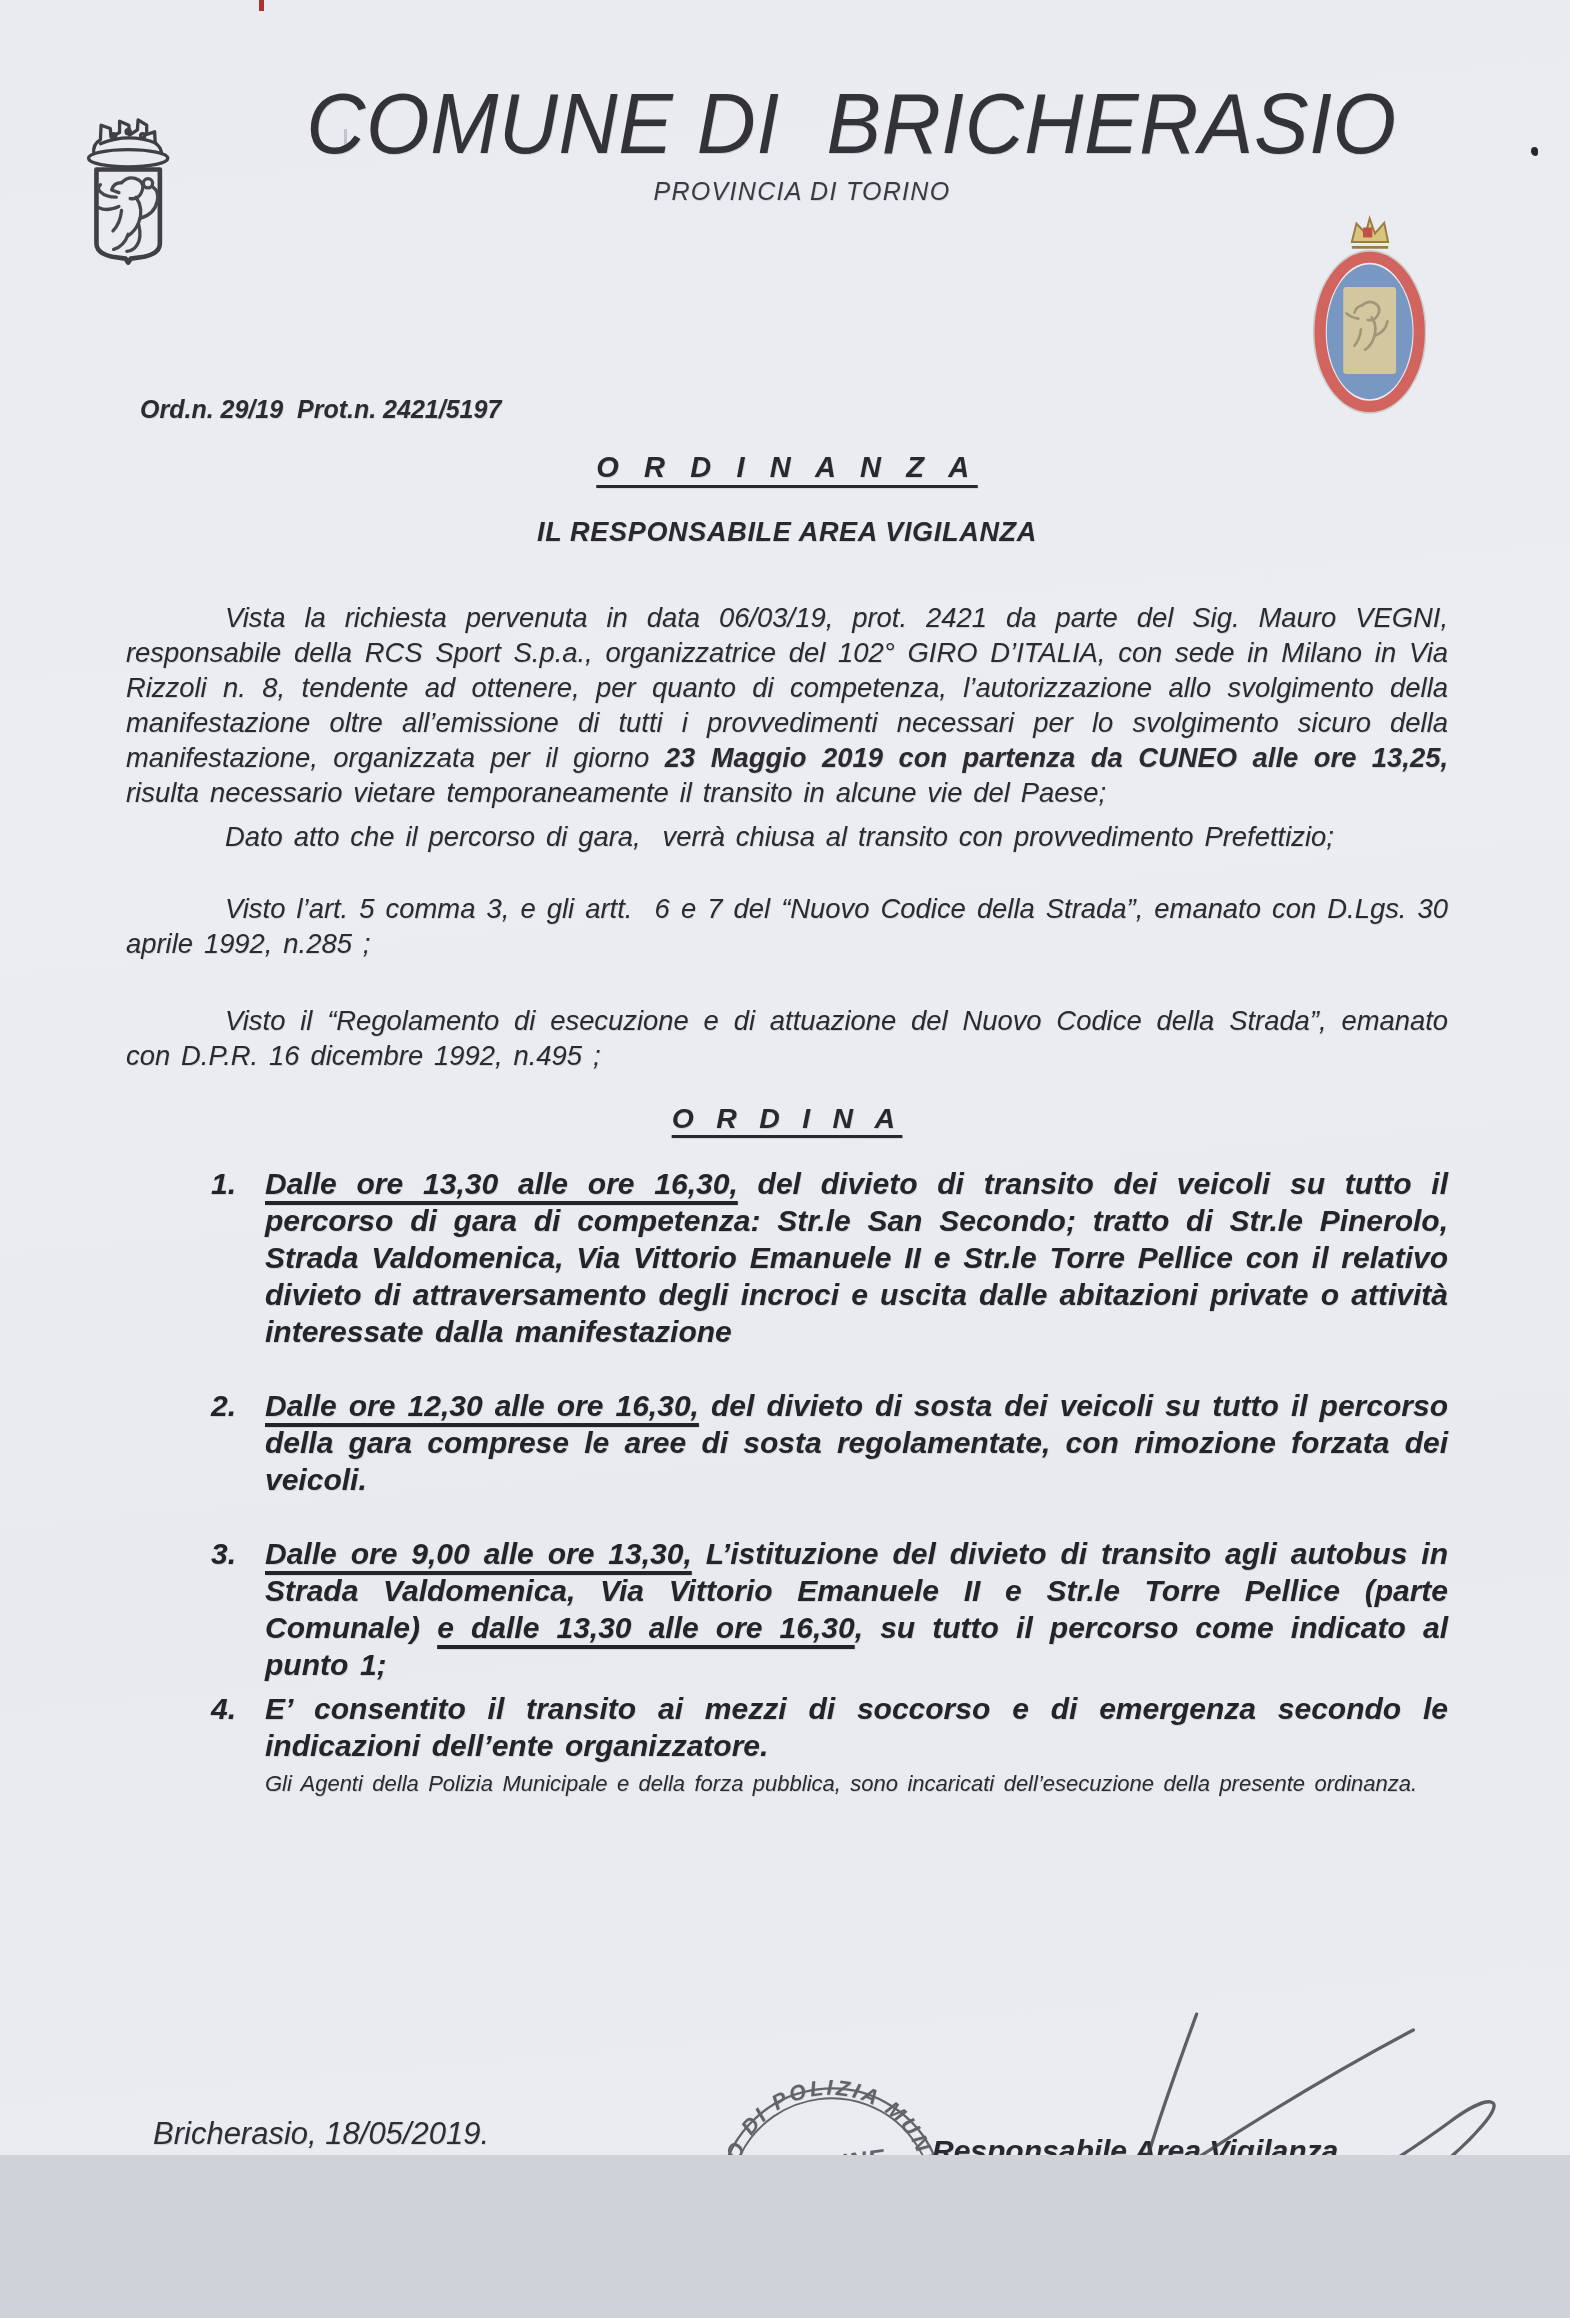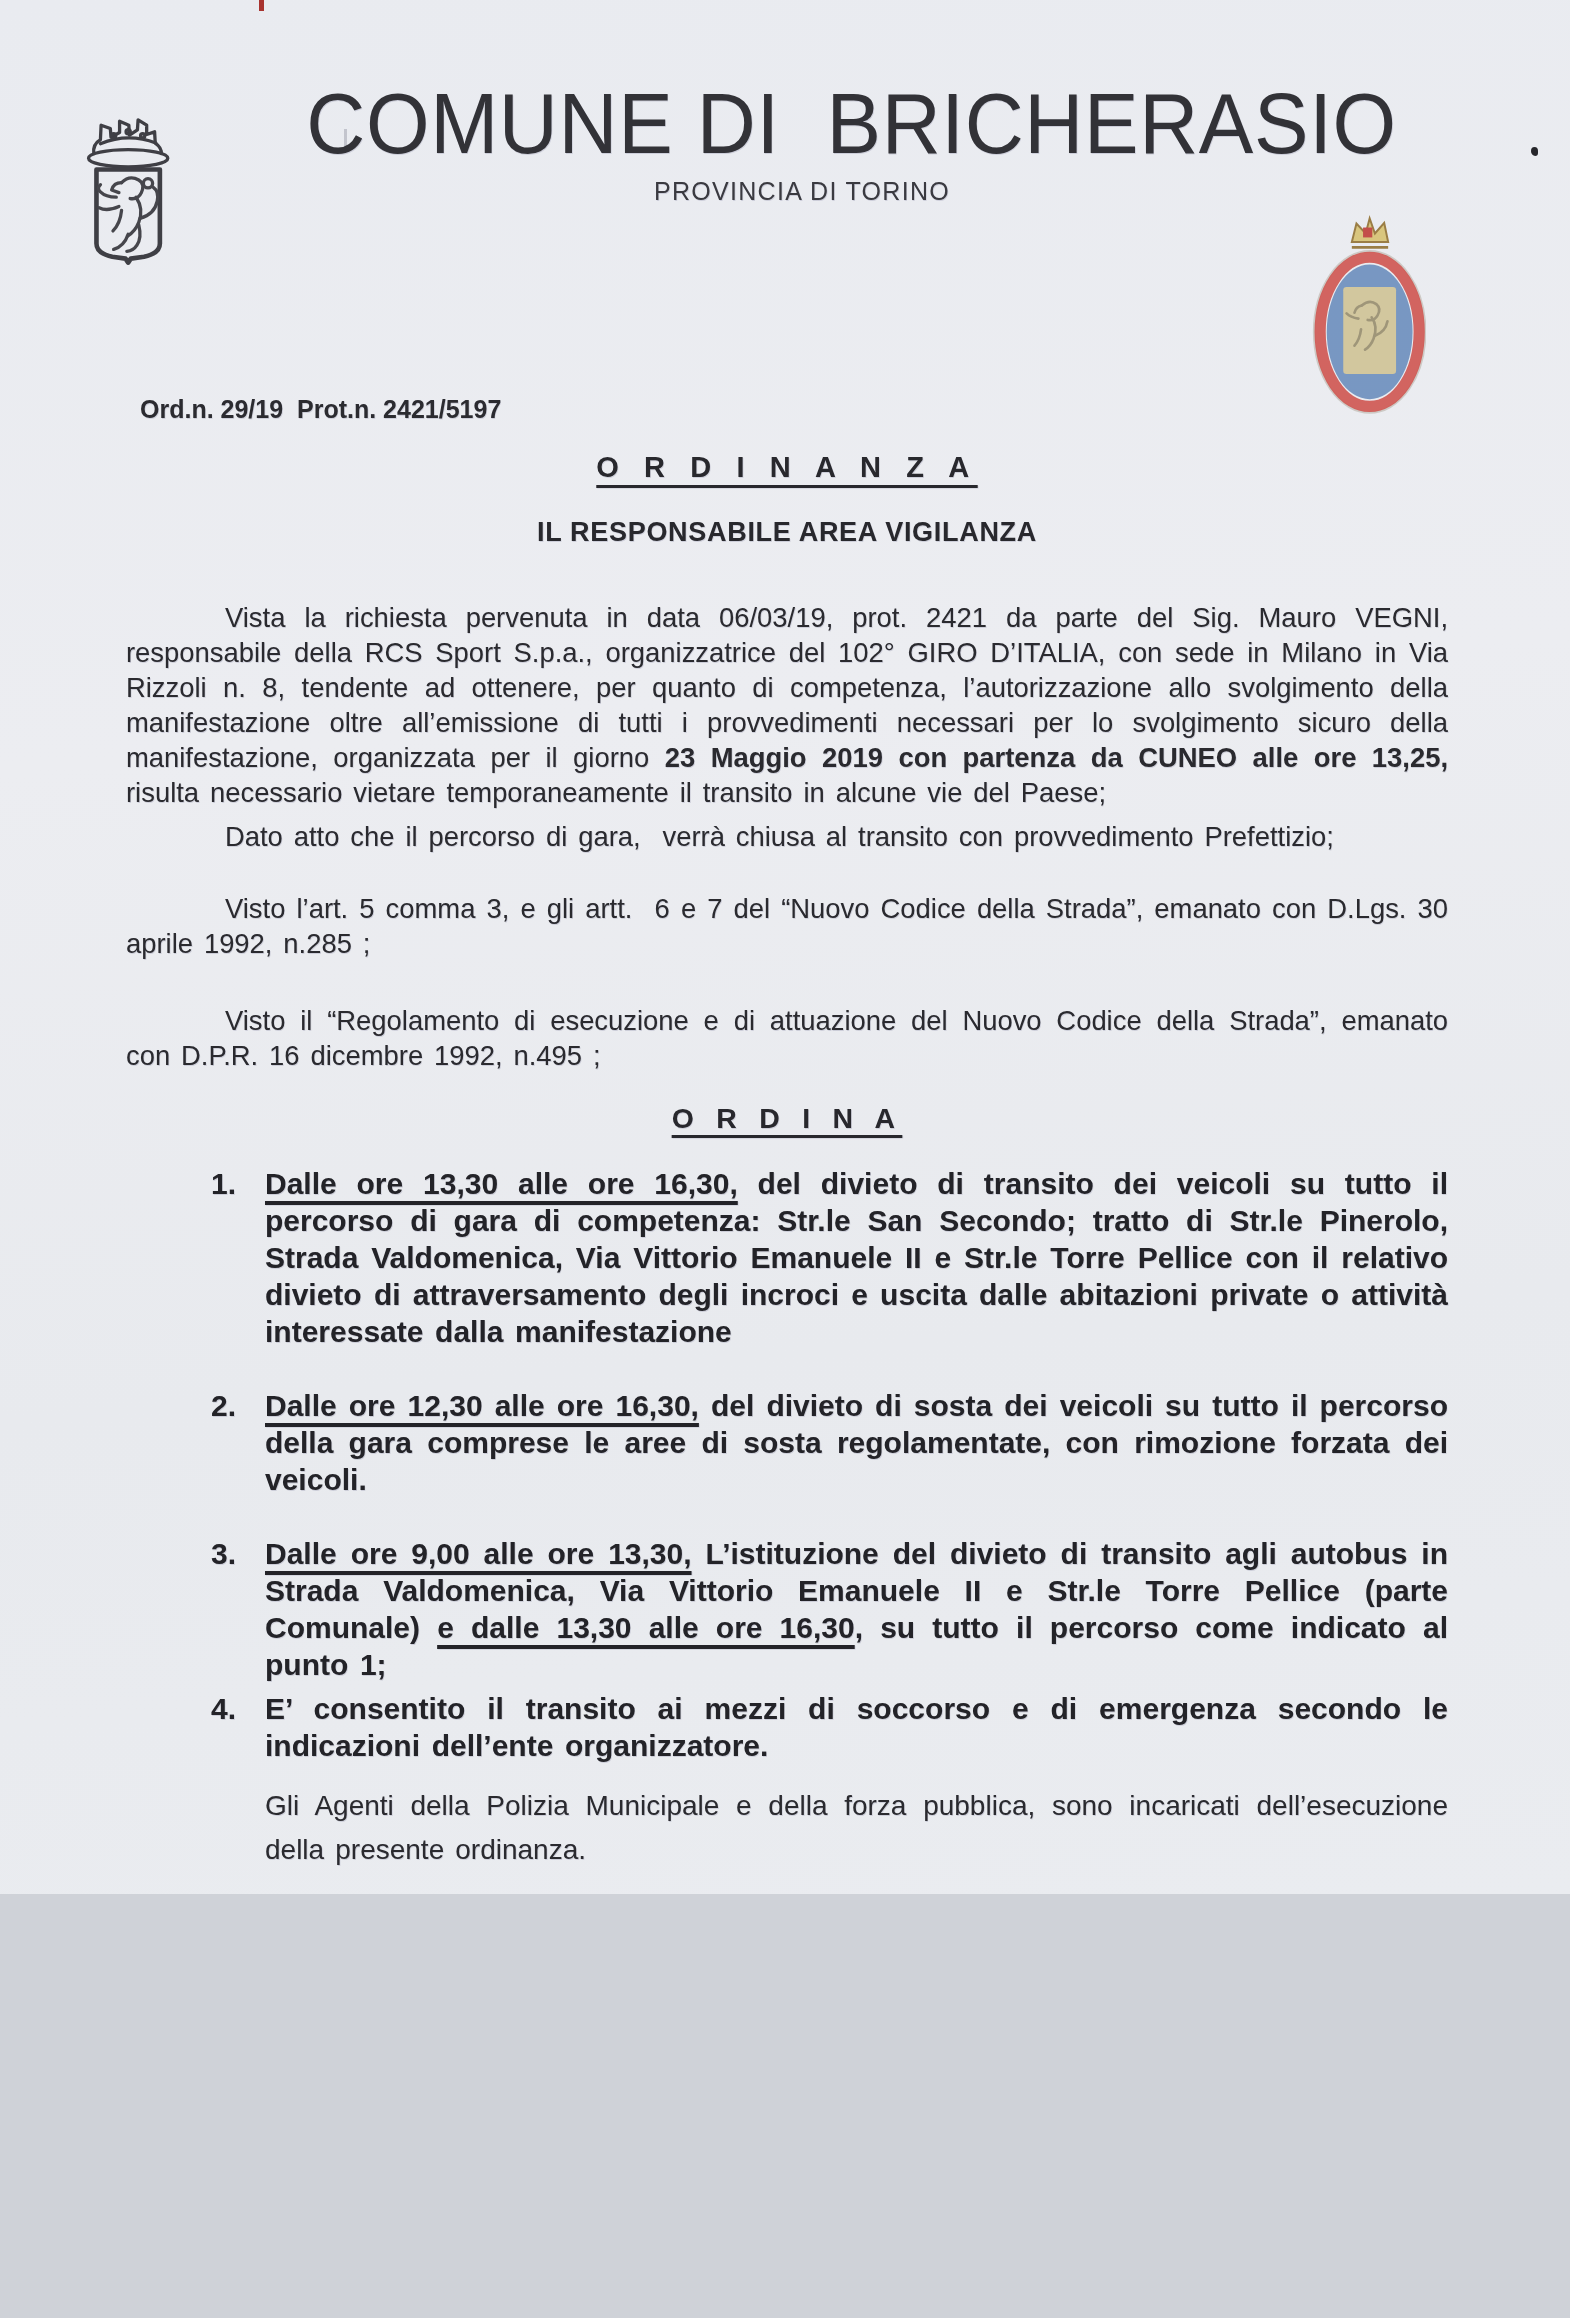--- a/index.html
+++ b/index.html
@@ -1,24 +1,25 @@
 <!DOCTYPE html>
 <html style="font-size:10.6px"><head>
 <meta charset="utf-8">
 <style>
   * { margin:0; padding:0; box-sizing:border-box; }
   html,body { background:#cfd2d8; }
   .page {
     position:relative;
-    width:1571px; height:1894px;
+    width:1571px; height:2155px;
     margin:0 auto;
     background:linear-gradient(175deg,#e9ebf0 0%, #ecedf1 38%, #e8eaee 70%, #eaecf0 100%);
     font-family:"Liberation Sans", sans-serif;
     color:#28282d;
     overflow:hidden;
+    font-style:italic;
   }
   .scan { text-shadow:0.7px 0.7px 0.4px rgba(100,100,135,0.22); }
 
   
   .hdr-title {
     position:absolute; left:165px; right:33px; top:74px;
     text-align:center;
     font-size:86px; font-weight:400; letter-spacing:0.7px;
     color:#323237;
     transform:scaleX(0.95); transform-origin:center;
@@ -74,21 +75,21 @@
   .order-list { margin-top:30px; }
   .item {
     display:flex; margin-left:85px; margin-bottom:37px;
     font-size:30px; font-weight:bold; line-height:37px; color:#232328;
   }
   .item:nth-of-type(3) { margin-bottom:6.6px; }
   .item:nth-of-type(4) { margin-bottom:0; }
   .item-num { flex:none; width:54px; }
   .item-body { flex:1; text-align:justify; word-spacing:3.3px; }
   .item-note {
-    font-weight:normal; font-size:28px; line-height:44px; margin-top:20px;
+    font-weight:normal; font-size:22px; line-height:35px; margin-top:2px;
     text-align:justify; word-spacing:3.3px; color:#2a2a2f;
   }
 
   
   .date-line { position:absolute; left:153px; top:2116px; font-size:31px; color:#2d2d33; }
   .sig-role { position:absolute; left:932px; top:2134px; width:516px; font-size:30px; font-weight:bold; z-index:4; }
   .sig-name { position:absolute; left:965px; top:2190px; width:516px; text-align:center; font-size:30px; font-weight:bold; z-index:4; }
   .stamp { position:absolute; left:699px; top:2061px; width:262px; height:255px; transform:rotate(-7deg); opacity:0.85; z-index:3; }
   .signature-svg { position:absolute; left:853px; top:2002px; width:707px; height:311px; z-index:5; }
 

